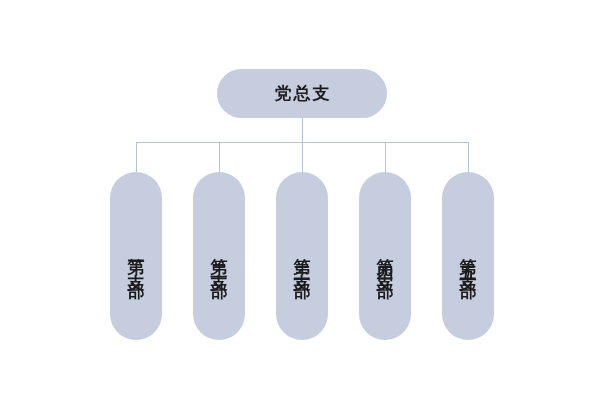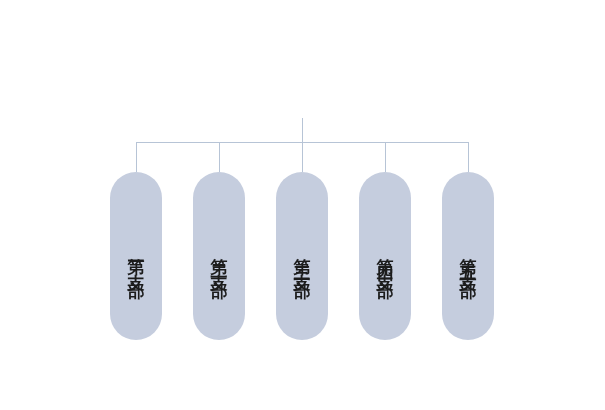--- a/index.html
+++ b/index.html
@@ -59,20 +59,23 @@
   .d2 { left: 219px; }
   .d3 { left: 302px; }
   .d4 { left: 385px; }
   .d5 { left: 468px; }
 </style>
 </head>
 <body>
 
 <div class="canvas">
 
+  <div class="node node-root">
+    <span>党总支</span>
+  </div>
 
   <div class="line stub"></div>
   <div class="line hline"></div>
   <div class="line drop d1"></div>
   <div class="line drop d2"></div>
   <div class="line drop d3"></div>
   <div class="line drop d4"></div>
   <div class="line drop d5"></div>
 
   <div class="node node-child c1">

